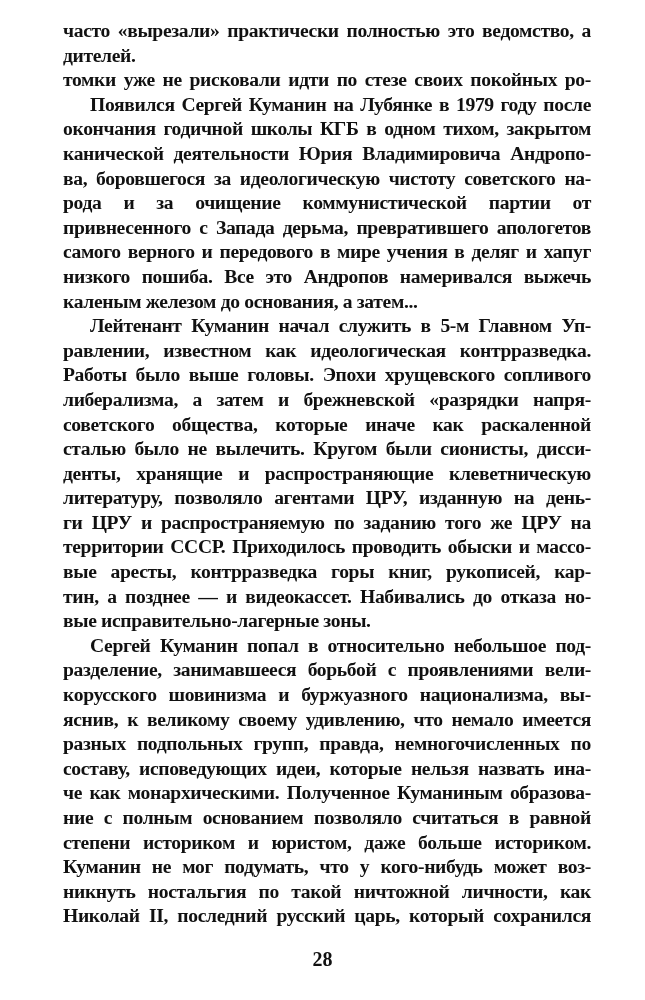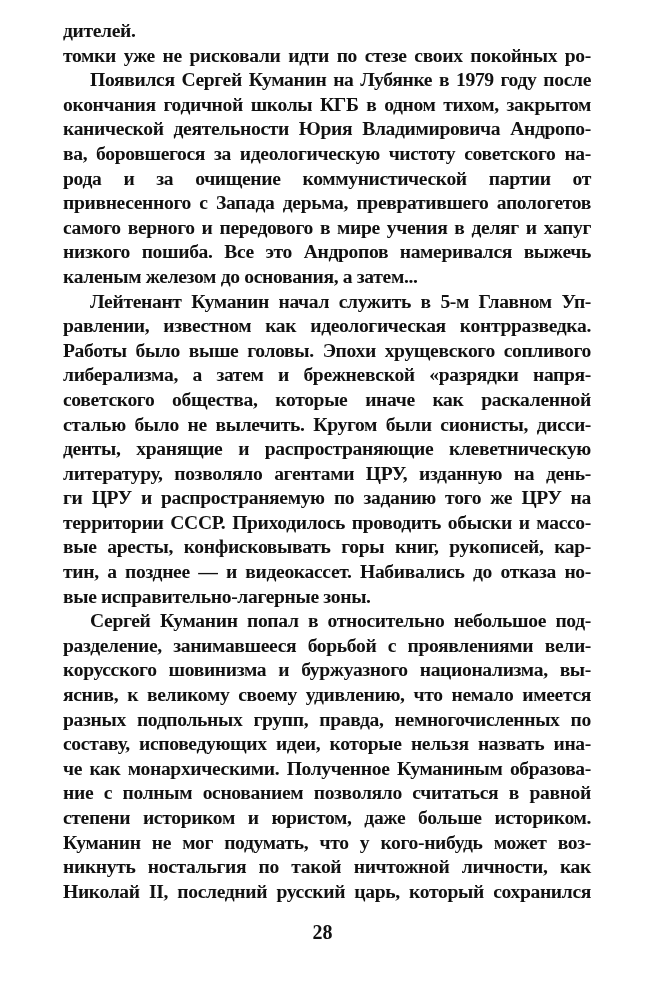--- a/index.html
+++ b/index.html
@@ -7,29 +7,30 @@
   .page {
     position: absolute; left: 63px; top: 19px; width: 528px;
     font-family: "Liberation Serif", "DejaVu Serif", serif;
     font-size: 19.6px; line-height: 24.6px; color: #111;
     font-weight: bold; letter-spacing: -0.35px;
   }
   .line { white-space: nowrap; height: 24.6px; display: block; }
   .just { text-align: justify; text-align-last: justify; }
   .indent { padding-left: 27px; }
   .pagenum {
-    position: absolute; left: 0; width: 645px; top: 921px; text-align: center;
+    position: absolute; left: 0; width: 645px; top: 948px; text-align: center;
     font-family: "Liberation Serif", "DejaVu Serif", serif;
     font-size: 20px; font-weight: bold; color: #111;
   }
 </style>
 </head>
 <body>
 
 <div class="page" id="page-body">
+    <span class="line just">часто «вырезали» практически полностью это ведомство, а</span>
     <span class="line">дителей.</span>
     <span class="line just">томки уже не рисковали идти по стезе своих покойных ро-</span>
     <span class="line just indent">Появился Сергей Куманин на Лубянке в 1979 году после</span>
     <span class="line just">окончания годичной школы КГБ в одном тихом, закрытом</span>
     <span class="line just">канической деятельности Юрия Владимировича Андропо-</span>
     <span class="line just">ва, боровшегося за идеологическую чистоту советского на-</span>
     <span class="line just">рода и за очищение коммунистической партии от</span>
     <span class="line just">привнесенного с Запада дерьма, превратившего апологетов</span>
     <span class="line just">самого верного и передового в мире учения в деляг и хапуг</span>
     <span class="line just">низкого пошиба. Все это Андропов намеривался выжечь</span>
@@ -37,21 +38,21 @@
     <span class="line just indent">Лейтенант Куманин начал служить в 5-м Главном Уп-</span>
     <span class="line just">равлении, известном как идеологическая контрразведка.</span>
     <span class="line just">Работы было выше головы. Эпохи хрущевского сопливого</span>
     <span class="line just">либерализма, а затем и брежневской «разрядки напря-</span>
     <span class="line just">советского общества, которые иначе как раскаленной</span>
     <span class="line just">сталью было не вылечить. Кругом были сионисты, дисси-</span>
     <span class="line just">денты, хранящие и распространяющие клеветническую</span>
     <span class="line just">литературу, позволяло агентами ЦРУ, изданную на день-</span>
     <span class="line just">ги ЦРУ и распространяемую по заданию того же ЦРУ на</span>
     <span class="line just">территории СССР. Приходилось проводить обыски и массо-</span>
-    <span class="line just">вые аресты, конфисковывать горы книг, рукописей, кар-</span>
+    <span class="line just">вые аресты, контрразведка горы книг, рукописей, кар-</span>
     <span class="line just">тин, а позднее — и видеокассет. Набивались до отказа но-</span>
     <span class="line">вые исправительно-лагерные зоны.</span>
     <span class="line just indent">Сергей Куманин попал в относительно небольшое под-</span>
     <span class="line just">разделение, занимавшееся борьбой с проявлениями вели-</span>
     <span class="line just">корусского шовинизма и буржуазного национализма, вы-</span>
     <span class="line just">яснив, к великому своему удивлению, что немало имеется</span>
     <span class="line just">разных подпольных групп, правда, немногочисленных по</span>
     <span class="line just">составу, исповедующих идеи, которые нельзя назвать ина-</span>
     <span class="line just">че как монархическими. Полученное Куманиным образова-</span>
     <span class="line just">ние с полным основанием позволяло считаться в равной</span>

